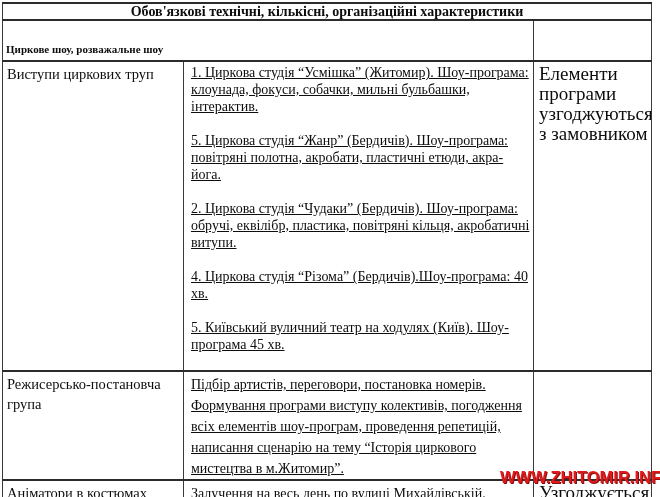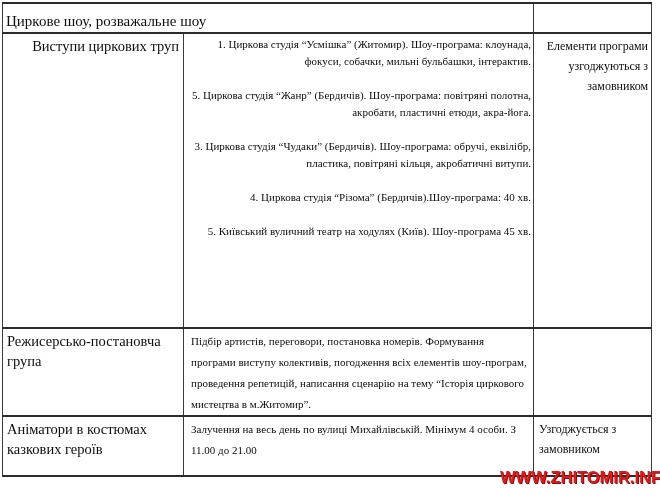--- a/index.html
+++ b/index.html
@@ -49,49 +49,50 @@
   tr.header-row th {
     height: 21px;
     text-align: center;
     font-weight: bold;
     font-size: 15px;
     line-height: 21px;
     padding: 1px 2px 0 2px;
   }
   tr.section-row td {
     height: 20px;
-    font-weight: normal;
-    font-size: 15px;
+    font-weight: bold;
+    font-size: 11px;
     line-height: 19px;
-    padding: 8px 2px 0 3px;
+    padding: 19px 2px 0 3px;
   }
-  tr.row-1 { height: 295px; text-align: right; }
+  tr.row-1 { height: 295px; }
   tr.row-2 { height: 88px; }
   tr.row-3 { height: 60px; }
 
   .service-cell {
     font-size: 14.5px;
     line-height: 20px;
     padding: 2px 4px 0 4px !important;
   }
   .clar-cell {
-    font-size: 11px;
+    font-size: 14px;
     padding: 2px 2px 0 7px !important;
+    text-decoration: underline;
   }
   tr.row-1 .clar-cell .para {
     line-height: 17px;
     margin: 0 0 17px 0;
   }
   tr.row-2 .clar-cell .para,
   tr.row-3 .clar-cell .para {
     line-height: 21px;
     margin: 0;
   }
   .note-cell {
-    font-size: 12px;
+    font-size: 19px;
     line-height: 20px;
     padding: 2px 3px 0 5px !important;
   }
 
   .watermark {
     position: absolute;
     left: 500px;
     top: 468px;
     font-family: "Liberation Sans", "DejaVu Sans", sans-serif;
     font-weight: bold;
@@ -106,30 +107,33 @@
 <body>
 
 <div class="page">
   <table class="doc-table">
     <colgroup>
       <col class="c1">
       <col class="c2">
       <col class="c3">
     </colgroup>
     <tbody>
+        <tr class="title-row">
+      <td colspan="3">Обов'язкові технічні, кількісні, організаційні характеристики</td>
+    </tr>
     <tr class="section-row">
       <td colspan="2">Циркове шоу, розважальне шоу</td>
       <td></td>
     </tr>
     <tr class="row-1">
       <td class="service-cell">Виступи циркових труп</td>
       <td class="clar-cell">
         <div class="para">1. Циркова студія “Усмішка” (Житомир). Шоу-програма:  клоунада, фокуси, собачки, мильні бульбашки, інтерактив.</div>
         <div class="para">5. Циркова студія “Жанр” (Бердичів). Шоу-програма: повітряні полотна, акробати, пластичні етюди, акра-йога.</div>
-        <div class="para">3. Циркова студія “Чудаки” (Бердичів). Шоу-програма:  обручі, еквілібр, пластика, повітряні кільця, акробатичні витупи.</div>
+        <div class="para">2. Циркова студія “Чудаки” (Бердичів). Шоу-програма:  обручі, еквілібр, пластика, повітряні кільця, акробатичні витупи.</div>
         <div class="para">4. Циркова студія “Різома” (Бердичів).Шоу-програма: 40 хв.</div>
         <div class="para">5. Київський вуличний театр на ходулях (Київ). Шоу-програма 45 хв.</div>
       </td>
       <td class="note-cell">Елементи програми узгоджуються з замовником</td>
     </tr>
     <tr class="row-2">
       <td class="service-cell">Режисерсько-постановча група</td>
       <td class="clar-cell">
         <div class="para">Підбір артистів, переговори, постановка номерів. Формування програми виступу колективів, погодження всіх елементів шоу-програм, проведення репетицій, написання сценарію на тему “Історія циркового мистецтва в м.Житомир”.</div>
       </td>

